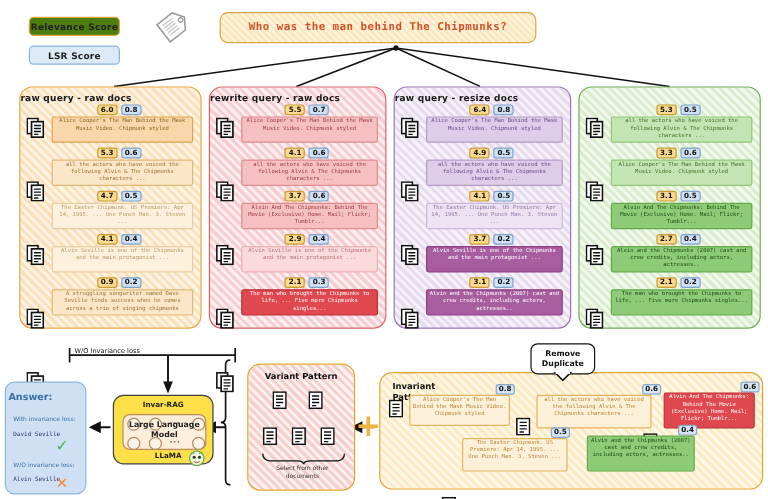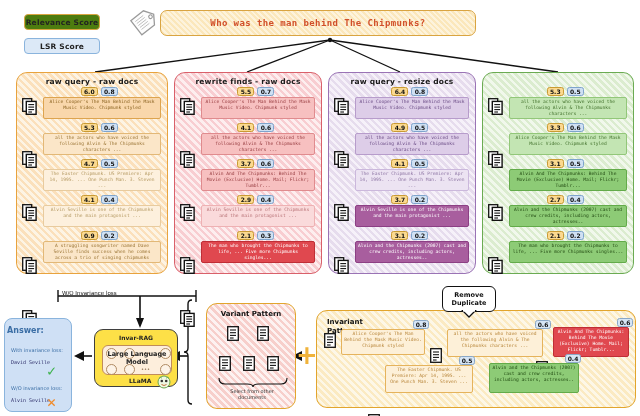--- a/index.html
+++ b/index.html
@@ -23,21 +23,21 @@
   .query-banner{
     border:1.4px solid #d9a441;border-radius:7px;
     background:repeating-linear-gradient(45deg,#fdf3dc,#fdf3dc 2px,#fbe7bb 2px,#fbe7bb 4px);
     color:#d1502a;font-size:9px;font-weight:bold;letter-spacing:.4px;
     display:flex;align-items:center;justify-content:center;
   }
 
   
   .panel{border-radius:11px;border:1.6px solid #000;}
   .panel-title{
-    position:absolute;top:4px;left:0;width:100%;text-align:center;
+    position:absolute;top:4px;left:0;width:100%;text-align:left;
     font-size:7.5px;font-weight:bold;color:#1a1a1a;
     font-family:"DejaVu Sans","Liberation Sans",sans-serif;letter-spacing:.2px;
   }
   .p-orange{border-color:#e8a33d;
     background:repeating-linear-gradient(45deg,#fdf4e4,#fdf4e4 2.5px,#fbe0bb 2.5px,#fbe0bb 5px);}
   .p-red{border-color:#d9606a;
     background:repeating-linear-gradient(45deg,#fdeeef,#fdeeef 2.5px,#f8cdd1 2.5px,#f8cdd1 5px);}
   .p-purple{border-color:#9a73b5;
     background:repeating-linear-gradient(45deg,#f6f1f9,#f6f1f9 2.5px,#e6dced 2.5px,#e6dced 5px);}
   .p-green{border-color:#6bab52;
@@ -169,21 +169,21 @@
       <circle cx="24" cy="17" r="1.8" fill="none" stroke="#9a9a9a" stroke-width="1.1"></circle>
       <line x1="9" y1="11.5" x2="19" y2="11.5" stroke="#bdbdbd" stroke-width=".9"></line>
       <line x1="9" y1="14" x2="19" y2="14" stroke="#bdbdbd" stroke-width=".9"></line>
       <line x1="9" y1="16.5" x2="19" y2="16.5" stroke="#bdbdbd" stroke-width=".9"></line>
       <line x1="9" y1="19" x2="19" y2="19" stroke="#bdbdbd" stroke-width=".9"></line>
       <line x1="9" y1="21.5" x2="19" y2="21.5" stroke="#bdbdbd" stroke-width=".9"></line>
     </g>
   </svg>
 </div>
 
-<div class="abs query-banner" style="left:160px;top:10px;width:316px;height:26px;">
+<div class="abs query-banner" style="left:183px;top:10px;width:264px;height:26px;">
   <span>Who was the man behind The Chipmunks?</span>
 </div>
 
 <div id="panels-root">
     <div class="abs panel p-orange" style="left:16px;top:72px;width:152px;height:202px;">
       <div class="panel-title">raw query - raw docs</div>
       <div class="abs badge b-rel" style="left:63.76px;top:14px;width:17px;">6.0</div>
       <div class="abs badge b-lsr" style="left:83.75999999999999px;top:14px;width:17px;">0.8</div>
       <div class="abs docicon" style="left:5px;top:25px;">
         <svg width="15" height="17" viewBox="0 0 15 17">
@@ -243,21 +243,21 @@
           <rect x="4.3" y="3.4" width="9.8" height="12.9" fill="#fff" stroke="#111" stroke-width="1.4"></rect>
           <line x1="6.3" y1="6.6" x2="12.1" y2="6.6" stroke="#111" stroke-width="1.1"></line>
           <line x1="6.3" y1="9.1" x2="12.1" y2="9.1" stroke="#111" stroke-width="1.1"></line>
           <line x1="6.3" y1="11.6" x2="12.1" y2="11.6" stroke="#111" stroke-width="1.1"></line>
           <line x1="6.3" y1="14" x2="10" y2="14" stroke="#111" stroke-width="1.1"></line>
         </svg>
       </div>
       <div class="abs doctext t-o2" style="left:26px;top:168px;width:118px;height:22px;">A struggling songwriter named Dave Seville finds success when he comes across a trio of singing chipmunks</div>
     </div>
     <div class="abs panel p-red" style="left:174px;top:72px;width:148px;height:202px;">
-      <div class="panel-title">rewrite finds - raw docs</div>
+      <div class="panel-title">rewrite query - raw docs</div>
       <div class="abs badge b-rel" style="left:62.480000000000004px;top:14px;width:17px;">5.5</div>
       <div class="abs badge b-lsr" style="left:82.48px;top:14px;width:17px;">0.7</div>
       <div class="abs docicon" style="left:5px;top:25px;">
         <svg width="15" height="17" viewBox="0 0 15 17">
           <rect x="0.7" y="0.7" width="9" height="12.6" fill="#fff" stroke="#111" stroke-width="1.3"></rect>
           <rect x="4.3" y="3.4" width="9.8" height="12.9" fill="#fff" stroke="#111" stroke-width="1.4"></rect>
           <line x1="6.3" y1="6.6" x2="12.1" y2="6.6" stroke="#111" stroke-width="1.1"></line>
           <line x1="6.3" y1="9.1" x2="12.1" y2="9.1" stroke="#111" stroke-width="1.1"></line>
           <line x1="6.3" y1="11.6" x2="12.1" y2="11.6" stroke="#111" stroke-width="1.1"></line>
           <line x1="6.3" y1="14" x2="10" y2="14" stroke="#111" stroke-width="1.1"></line>

